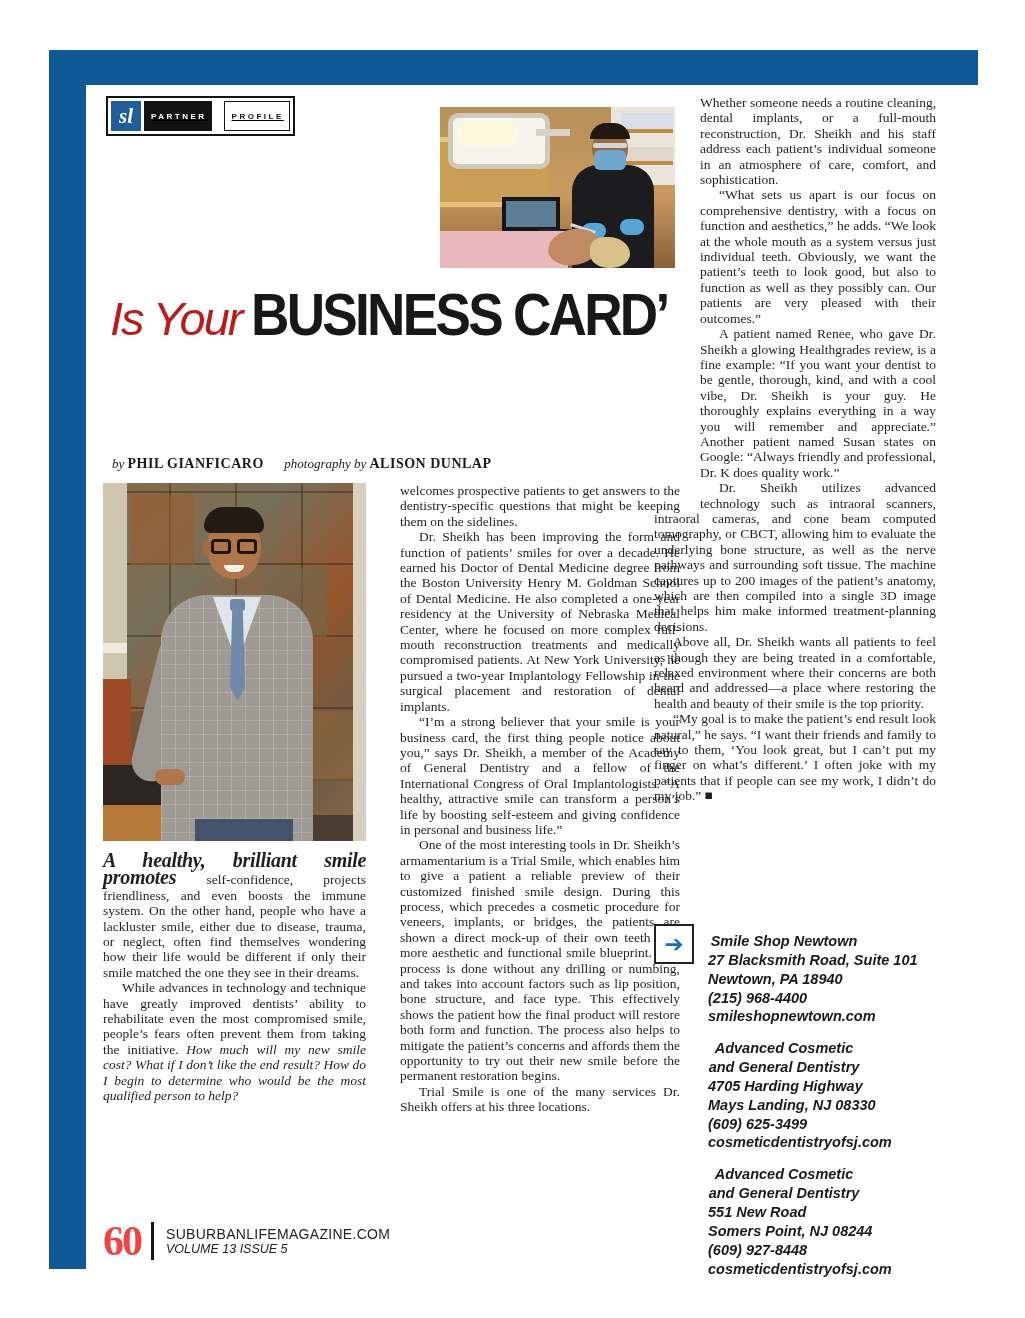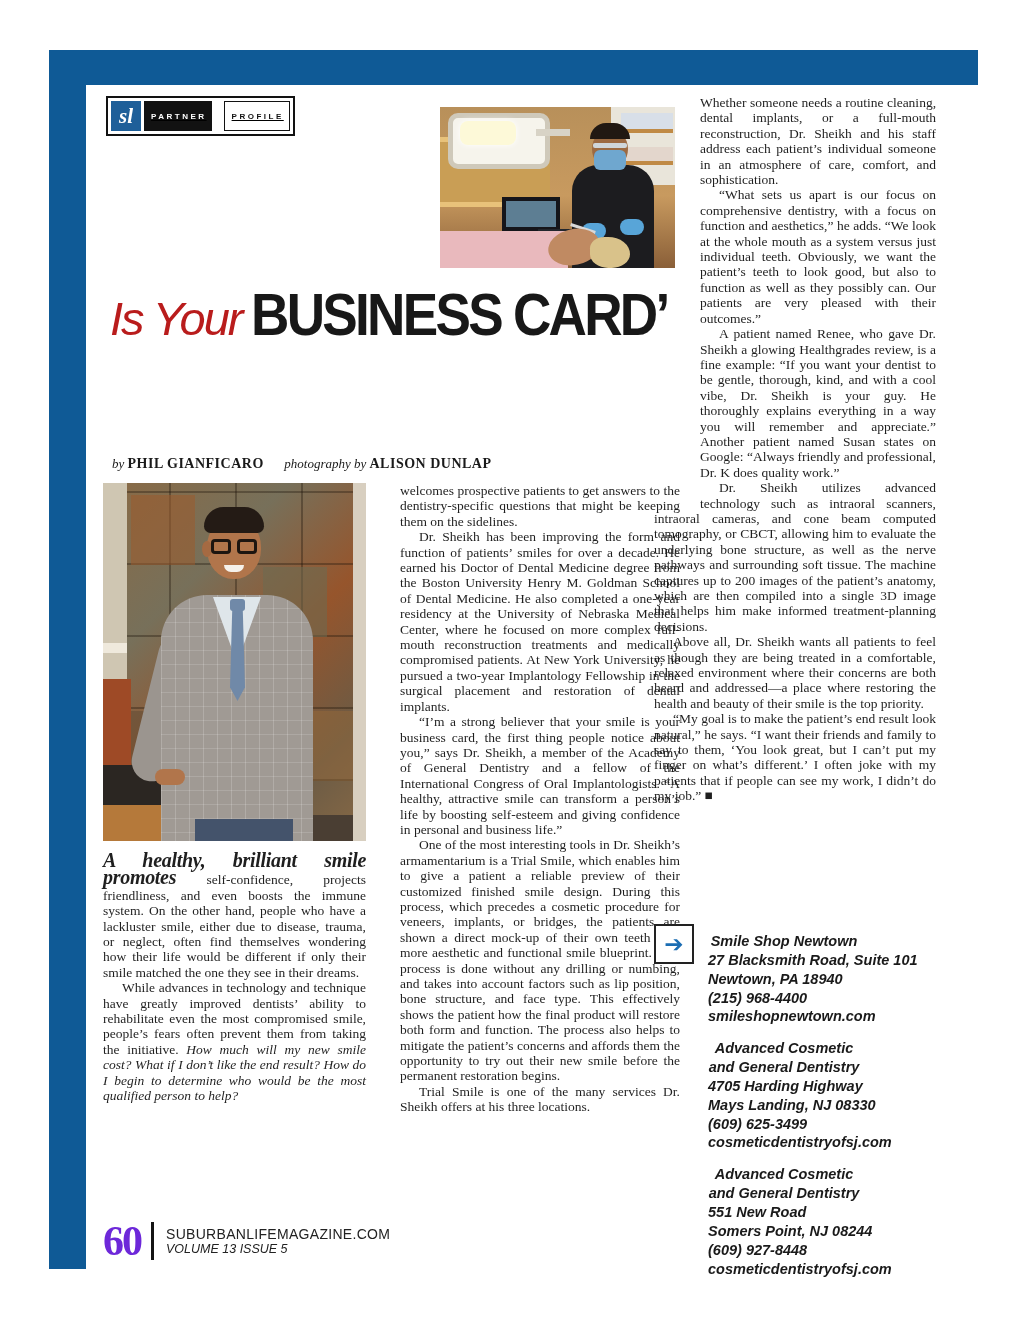--- a/index.html
+++ b/index.html
@@ -127,21 +127,21 @@
                display:flex; align-items:center; justify-content:center; background:#fff; }
   .arrow-glyph { color:#1b6db3; font-size:23px; font-weight:bold; font-family:"DejaVu Sans", sans-serif; line-height:1; }
   .contact-text-col { flex:1; }
   .contact-name { font-weight:bold; font-size:18.5px; line-height:1.1; letter-spacing:-0.2px; margin-top:2px; }
   .loc { margin-top:13px; font-weight:bold; font-style:italic; font-size:14.5px; line-height:1.3; }
   .loc-title { max-width:152px;text-align:center; }
   .loc:first-of-type { margin-top:8px; }
 
   
   .footer { position:absolute; left:103px; top:1220px; display:flex; align-items:center; }
-  .page-num { font-family:"Liberation Serif", serif; font-weight:bold; font-size:42px; color:#6d28d9; line-height:1; letter-spacing:-2px;text-align:center; }
+  .page-num { font-family:"Liberation Serif", serif; font-weight:bold; font-size:42px; color:#ef4444; line-height:1; letter-spacing:-2px;text-align:center; }
   .footer-bar { width:3px; height:38px; background:#141414; margin:0 12px 0 10px; }
   .footer-text { display:flex; flex-direction:column; justify-content:center; }
   .footer-site { font-family:"Liberation Sans", sans-serif; font-size:14px; letter-spacing:.3px; color:#222; }
   .footer-issue { font-family:"Liberation Sans", sans-serif; font-style:italic; font-size:12.5px; color:#222; }
 </style>
 </head>
 <body>
 
 <div class="page">
 

